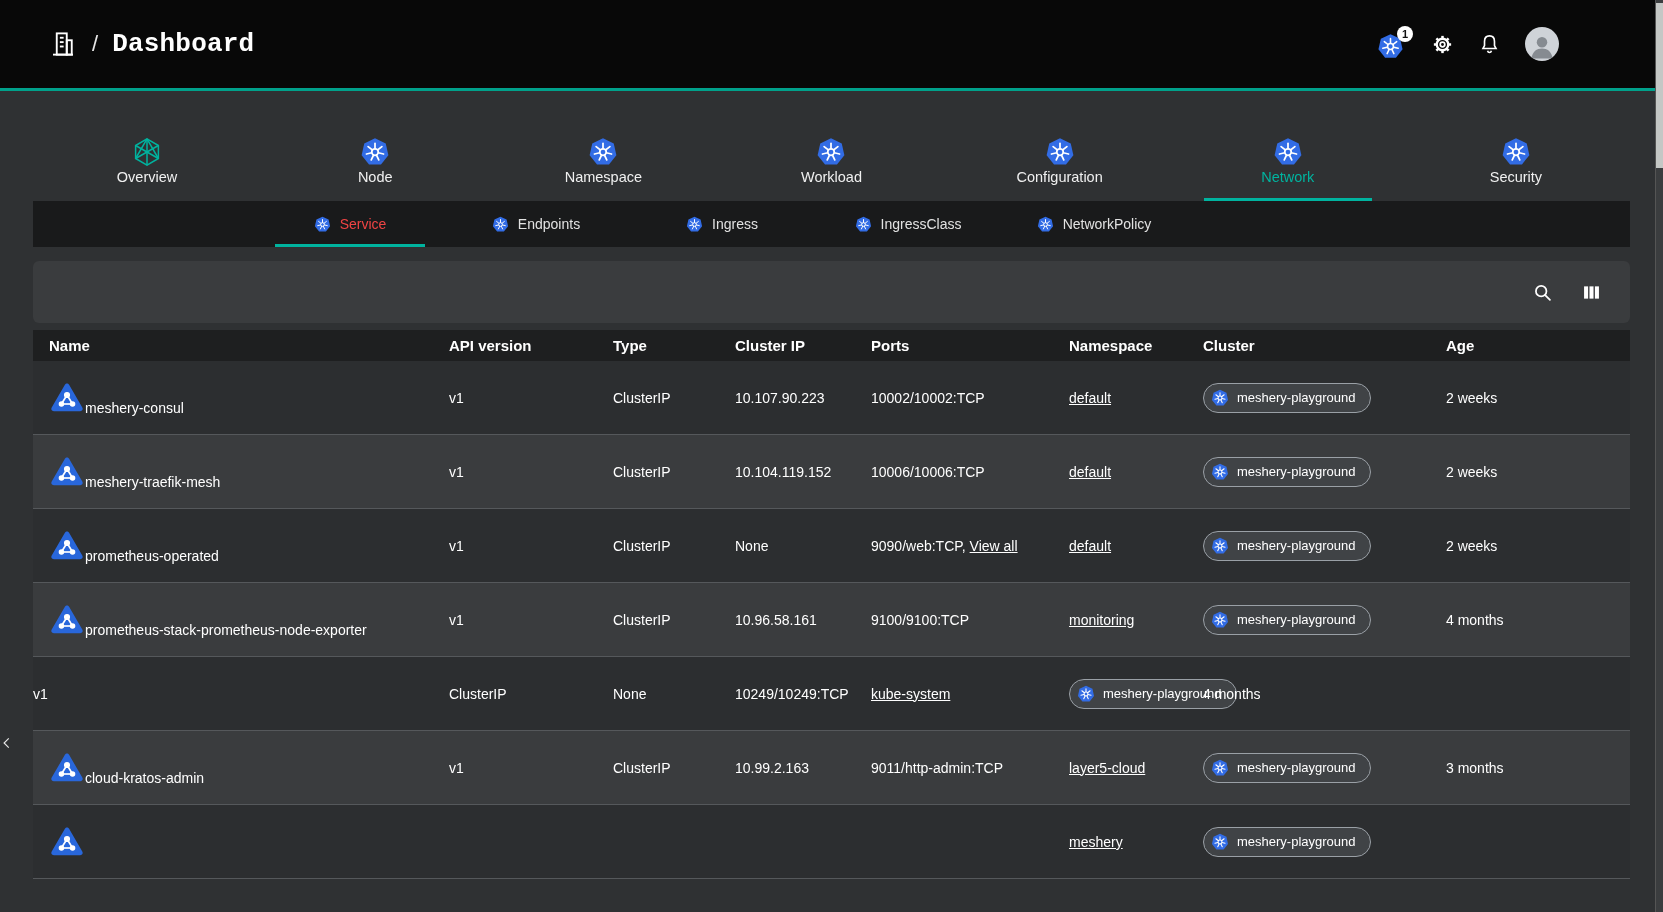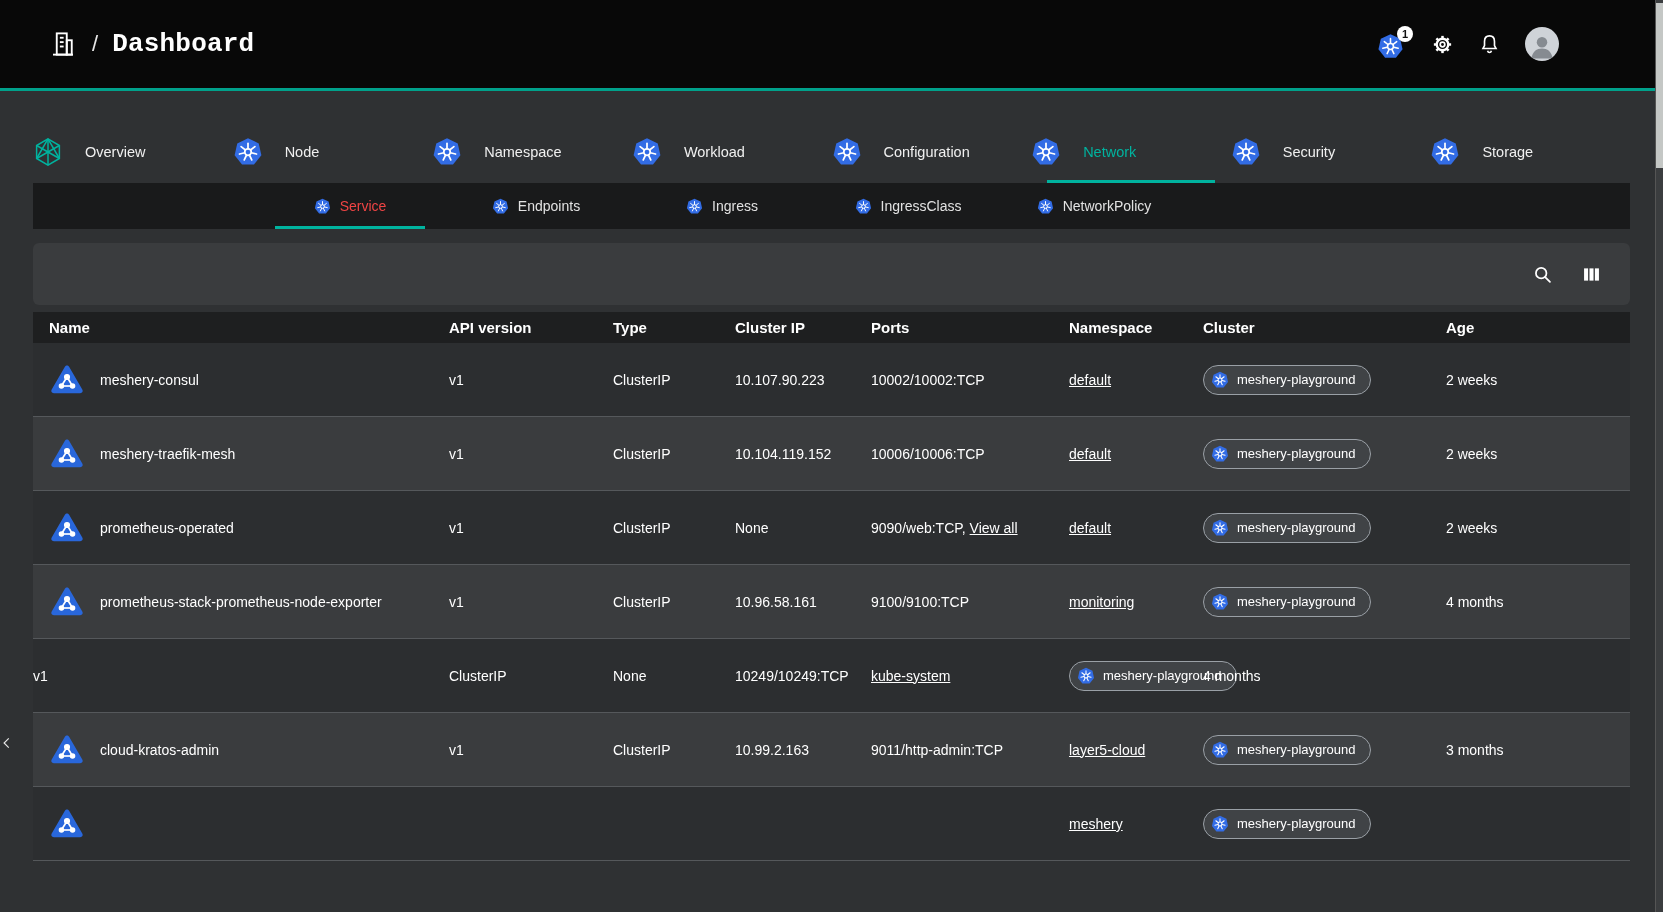--- a/index.html
+++ b/index.html
@@ -31,21 +31,21 @@
   .hdr-icon { width:23px; height:23px; cursor:pointer; }
   .avatar {
     width:34px; height:34px; border-radius:50%; background:#cfd3d8; overflow:hidden;
     display:flex; align-items:flex-end; justify-content:center; cursor:pointer;
   }
   .avatar svg { width:30px; height:30px; }
 
   
   .tabs { display:flex; margin:40px 33px 0; }
   .tab {
-    flex:1; display:flex; flex-direction:row; align-items:center; gap:22px;
+    flex:1; display:flex; flex-direction:column; align-items:center; gap:2px;
     padding:6px 0 16px; position:relative; cursor:pointer;
   }
   .tab-icon { width:30px; height:30px; }
   .tab-label { font-size:14.5px; color:#f0f0f0; }
   .tab.active .tab-label { color:#00B39F; }
   .tab.active::after {
     content:""; position:absolute; bottom:0; left:50%; transform:translateX(-50%);
     width:168px; height:3px; background:#00B39F;
   }
 
@@ -77,21 +77,21 @@
   .thead, .row {
     display:grid;
     grid-template-columns:416px 164px 122px 136px 198px 134px 243px 1fr;
     align-items:center;
   }
   .thead { background:#1e1f20; height:31px; font-size:15px; font-weight:bold; }
   .thead .cell:first-child { padding-left:16px; }
   .row { height:74px; font-size:14px; border-bottom:1px solid #55585b; background:#2c2e30; }
   .row.alt { background:#3a3c3e; }
   .cell { padding-right:10px; }
-  .name-cell { display:flex; align-items:center; gap:15px; padding-left:16px; }
+  .name-cell { display:flex; align-items:flex-end; padding-left:16px; }
   .svc-icon { width:36px; height:36px; flex:0 0 auto; }
   .ns-link, .view-all {
     color:#fff; text-decoration:underline; cursor:pointer; font-size:14px;
   }
   .ports-cell { white-space:nowrap; }
   .chip {
     display:inline-flex; align-items:center; gap:8px; height:30px;
     padding:0 14px 0 7px; border:1px solid #9aa0a6; border-radius:16px;
     background:#404346; font-size:13px; cursor:pointer; max-width:230px;
   }
@@ -259,26 +259,20 @@
         <use href="#k8s"></use>
       </svg>
     <span class="tab-label">Network</span>
   </div>
   <div class="tab">
     <svg class="tab-icon">
         <use href="#k8s"></use>
       </svg>
     <span class="tab-label">Security</span>
   </div>
-  <div class="tab">
-    <svg class="tab-icon">
-        <use href="#k8s"></use>
-      </svg>
-    <span class="tab-label">Storage</span>
-  </div>
 </nav>
 
 <nav class="subtabs">
   <div class="subtab active">
     <svg class="subtab-icon">
         <use href="#k8s"></use>
       </svg>
     <span>Service</span>
   </div>
   <div class="subtab">

